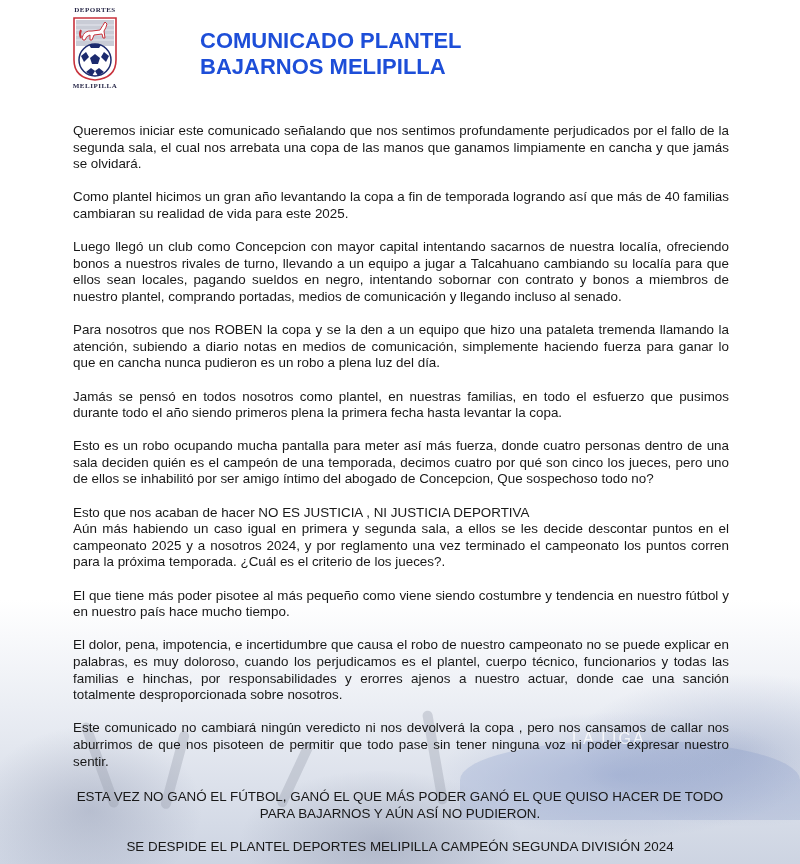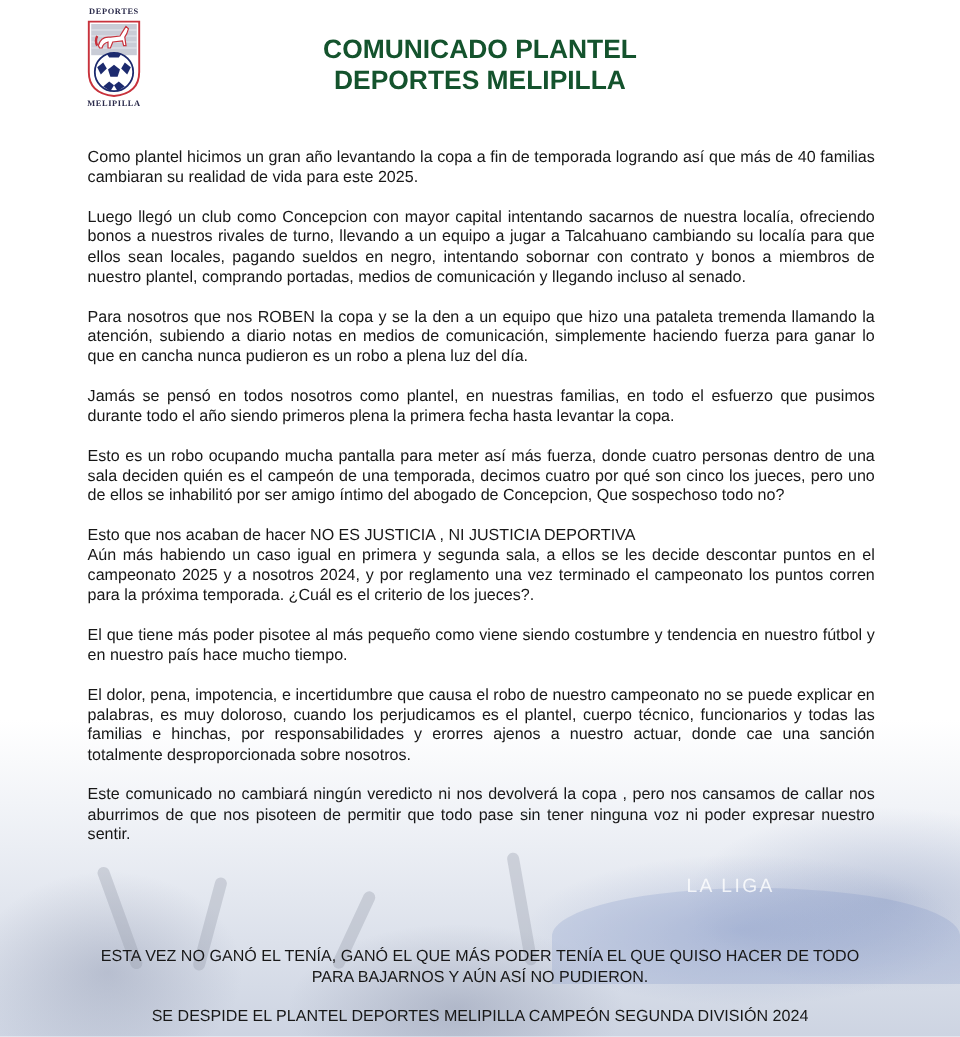--- a/index.html
+++ b/index.html
@@ -76,26 +76,25 @@
       letter-spacing: 0.5px;
     }
     .logo-top-text { top: 0; }
     .logo-bottom-text { top: 76px; }
     .logo svg { position: absolute; left: 0; top: 10px; }
 
     .title {
       position: absolute;
       left: 200px; top: 28px;
       width: 400px;
-      text-align: center;
       font-family: "Liberation Sans", sans-serif;
       font-weight: 900;
       font-size: 22px;
       line-height: 26px;
-      color: #14532d;
+      color: #1d4ed8;
     }
     .title span { display: block; }
 
     
     .content {
       position: absolute;
       left: 73px; top: 123px;
       width: 656px;
       z-index: 1;
     }
@@ -158,34 +157,35 @@
         <path d="M14 56 L19 52 L23 55 L20 60 Z" fill="#1c2a6e"></path>
         <path d="M32 56 L27 52 L23 55 L26 60 Z" fill="#1c2a6e"></path>
         <path d="M17 29 L23 28 L29 29 L27 32 L19 32 Z" fill="#1c2a6e"></path>
       </svg>
     </span>
     <div class="logo-bottom-text">MELIPILLA</div>
   </div>
 
   <h1 class="title">
     <span>COMUNICADO PLANTEL</span>
-    <span>DEPORTES MELIPILLA</span>
+    <span>BAJARNOS MELIPILLA</span>
   </h1>
 </div>
 
 <div class="content">
+  <p class="para">Queremos iniciar este comunicado señalando que nos sentimos profundamente perjudicados por el fallo de la segunda sala, el cual nos arrebata una copa de las manos que ganamos limpiamente en cancha y que jamás se olvidará.</p>
   <p class="para">Como plantel hicimos un gran año levantando la copa a fin de temporada logrando así que más de 40 familias cambiaran su realidad de vida para este 2025.</p>
   <p class="para">Luego llegó un club como Concepcion con mayor capital intentando sacarnos de nuestra localía, ofreciendo bonos a nuestros rivales de turno, llevando a un equipo a jugar a Talcahuano cambiando su localía para que ellos sean locales, pagando sueldos en negro, intentando sobornar con contrato y bonos a miembros de nuestro plantel, comprando portadas, medios de comunicación y llegando incluso al senado.</p>
   <p class="para">Para nosotros que nos ROBEN la copa y se la den a un equipo que hizo una pataleta tremenda llamando la atención, subiendo a diario notas en medios de comunicación, simplemente haciendo fuerza para ganar lo que en cancha nunca pudieron  es un robo a plena luz del día.</p>
   <p class="para">Jamás se pensó en todos nosotros como plantel, en nuestras familias, en todo el esfuerzo que pusimos durante todo el año siendo primeros plena la primera fecha hasta levantar la copa.</p>
   <p class="para">Esto es un robo ocupando mucha pantalla para meter así más fuerza, donde cuatro personas dentro de una sala deciden quién es el campeón de una temporada, decimos cuatro por qué son cinco los jueces, pero uno de ellos se inhabilitó por ser amigo íntimo del abogado de Concepcion, Que sospechoso todo no?</p>
   <p class="para short-gap">Esto que nos acaban de hacer NO ES JUSTICIA , NI JUSTICIA DEPORTIVA</p>
   <p class="para">Aún más habiendo un caso igual en primera y segunda sala, a ellos se les decide descontar puntos en el campeonato 2025 y a nosotros 2024, y por reglamento una vez terminado el campeonato los puntos corren para la próxima temporada. ¿Cuál es el criterio de los jueces?.</p>
   <p class="para">El que tiene más poder pisotee al más pequeño como viene siendo costumbre y tendencia en nuestro fútbol y en nuestro país hace mucho tiempo.</p>
   <p class="para">El dolor, pena, impotencia, e incertidumbre que causa el robo de nuestro campeonato no se puede explicar en palabras, es muy doloroso, cuando los perjudicamos es el plantel, cuerpo técnico, funcionarios y todas las familias e hinchas, por responsabilidades y erorres ajenos a nuestro actuar, donde cae una sanción totalmente desproporcionada sobre nosotros.</p>
   <p class="para">Este comunicado no cambiará ningún veredicto ni nos devolverá la copa , pero nos cansamos de callar nos aburrimos de que nos pisoteen de permitir que todo pase sin tener ninguna voz ni poder expresar nuestro sentir.</p>
 </div>
 
 <div class="closing">
-  <span class="line">ESTA VEZ NO GANÓ EL TENÍA, GANÓ EL QUE MÁS PODER TENÍA EL QUE QUISO HACER DE TODO</span>
+  <span class="line">ESTA VEZ NO GANÓ EL FÚTBOL, GANÓ EL QUE MÁS PODER GANÓ EL QUE QUISO HACER DE TODO</span>
   <span class="line">PARA BAJARNOS Y AÚN ASÍ NO PUDIERON.</span>
   <span class="line farewell">SE DESPIDE EL PLANTEL DEPORTES MELIPILLA CAMPEÓN SEGUNDA DIVISIÓN 2024</span>
 </div>
 
 </body></html>

